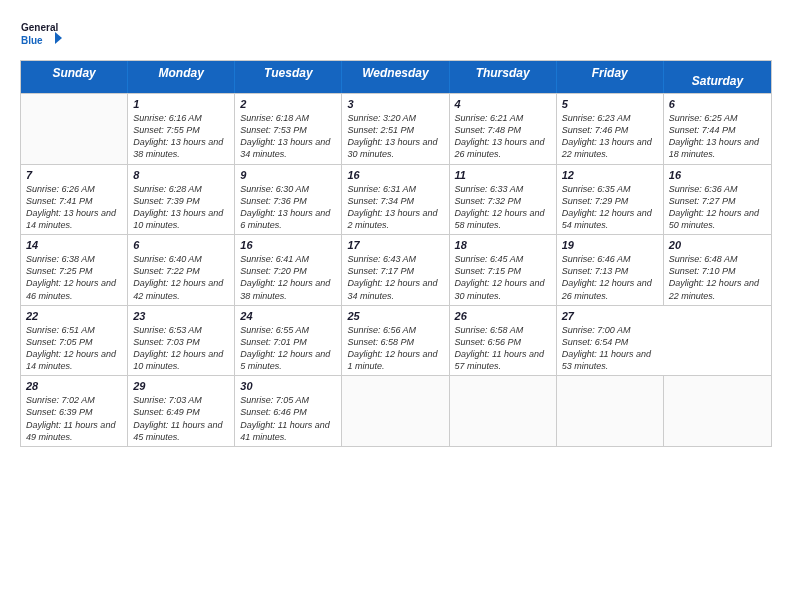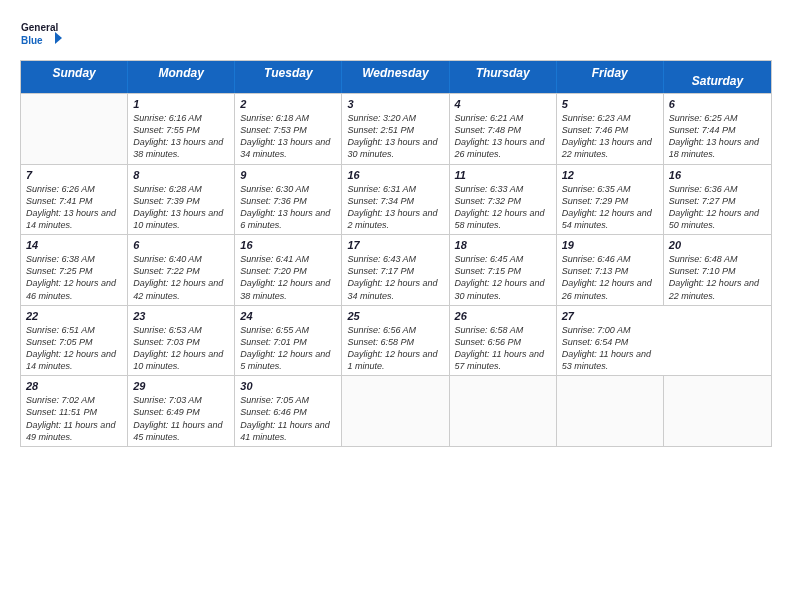--- a/index.html
+++ b/index.html
@@ -288,21 +288,21 @@
             <span class="day-num">27</span>
             <span class="cell-line">Sunrise: 7:00 AM</span>
             <span class="cell-line">Sunset: 6:54 PM</span>
             <span class="cell-line">Daylight: 11 hours and 53 minutes.</span>
           </div>
         </div>
         <div class="cal-row">
           <div class="cal-cell">
             <span class="day-num">28</span>
             <span class="cell-line">Sunrise: 7:02 AM</span>
-            <span class="cell-line">Sunset: 11:51 PM</span>
+            <span class="cell-line">Sunset: 6:39 PM</span>
             <span class="cell-line">Daylight: 11 hours and 49 minutes.</span>
           </div>
           <div class="cal-cell">
             <span class="day-num">29</span>
             <span class="cell-line">Sunrise: 7:03 AM</span>
             <span class="cell-line">Sunset: 6:49 PM</span>
             <span class="cell-line">Daylight: 11 hours and 45 minutes.</span>
           </div>
           <div class="cal-cell">
             <span class="day-num">30</span>

